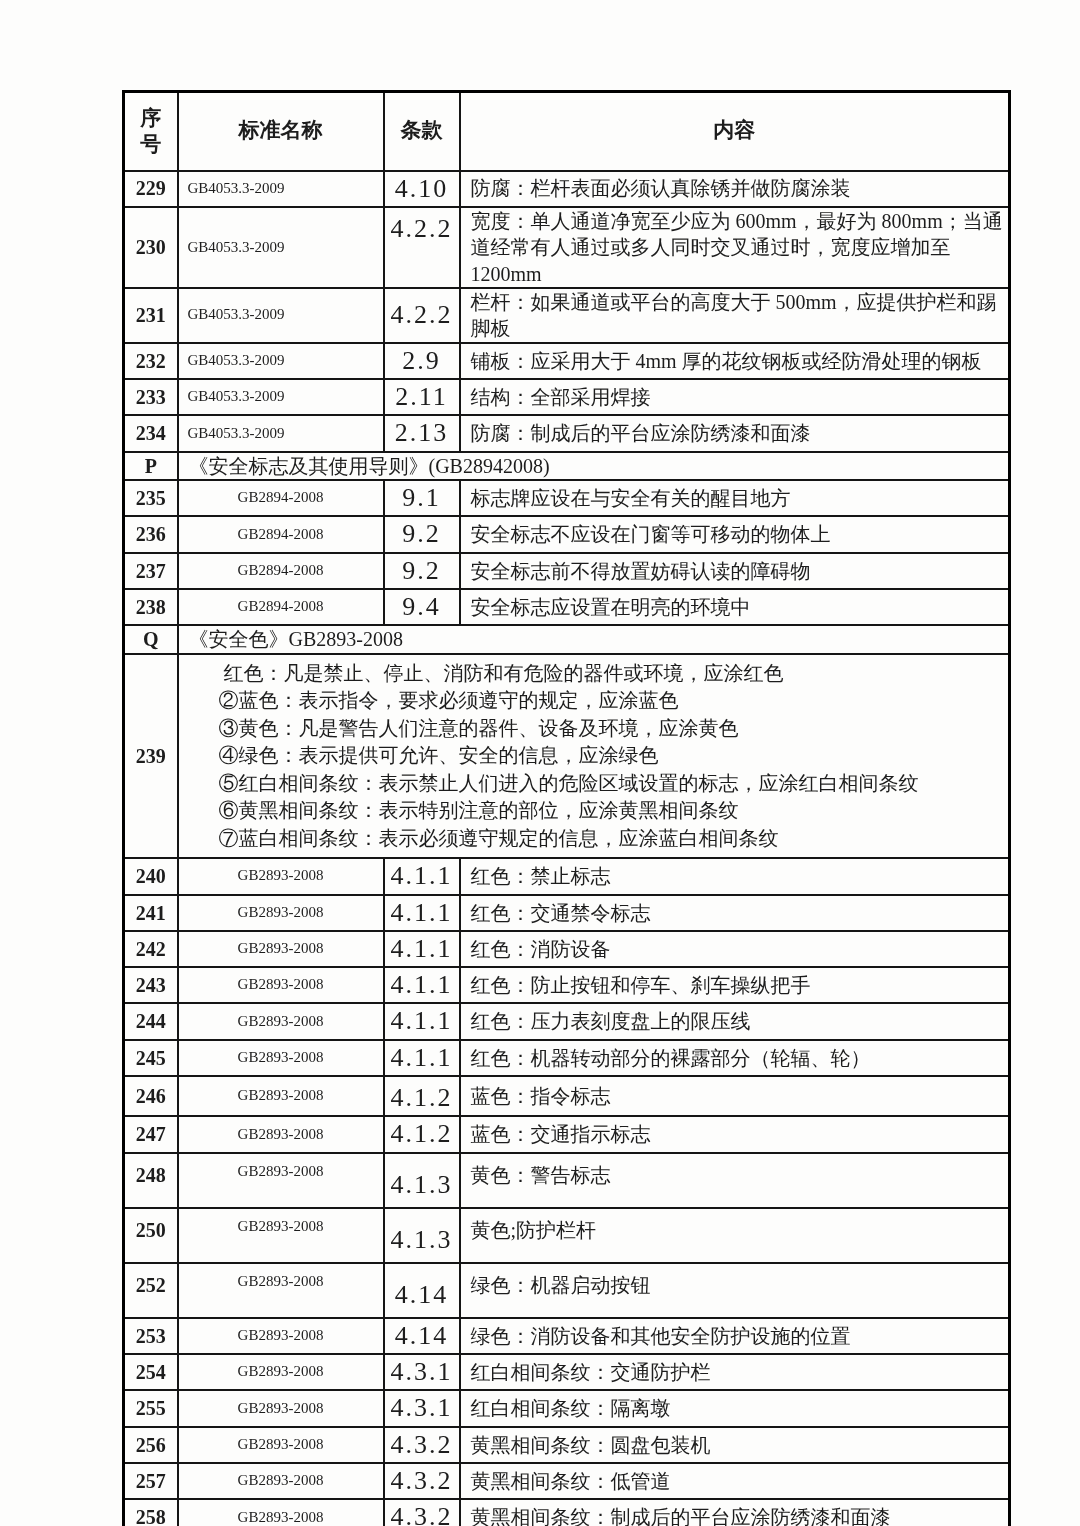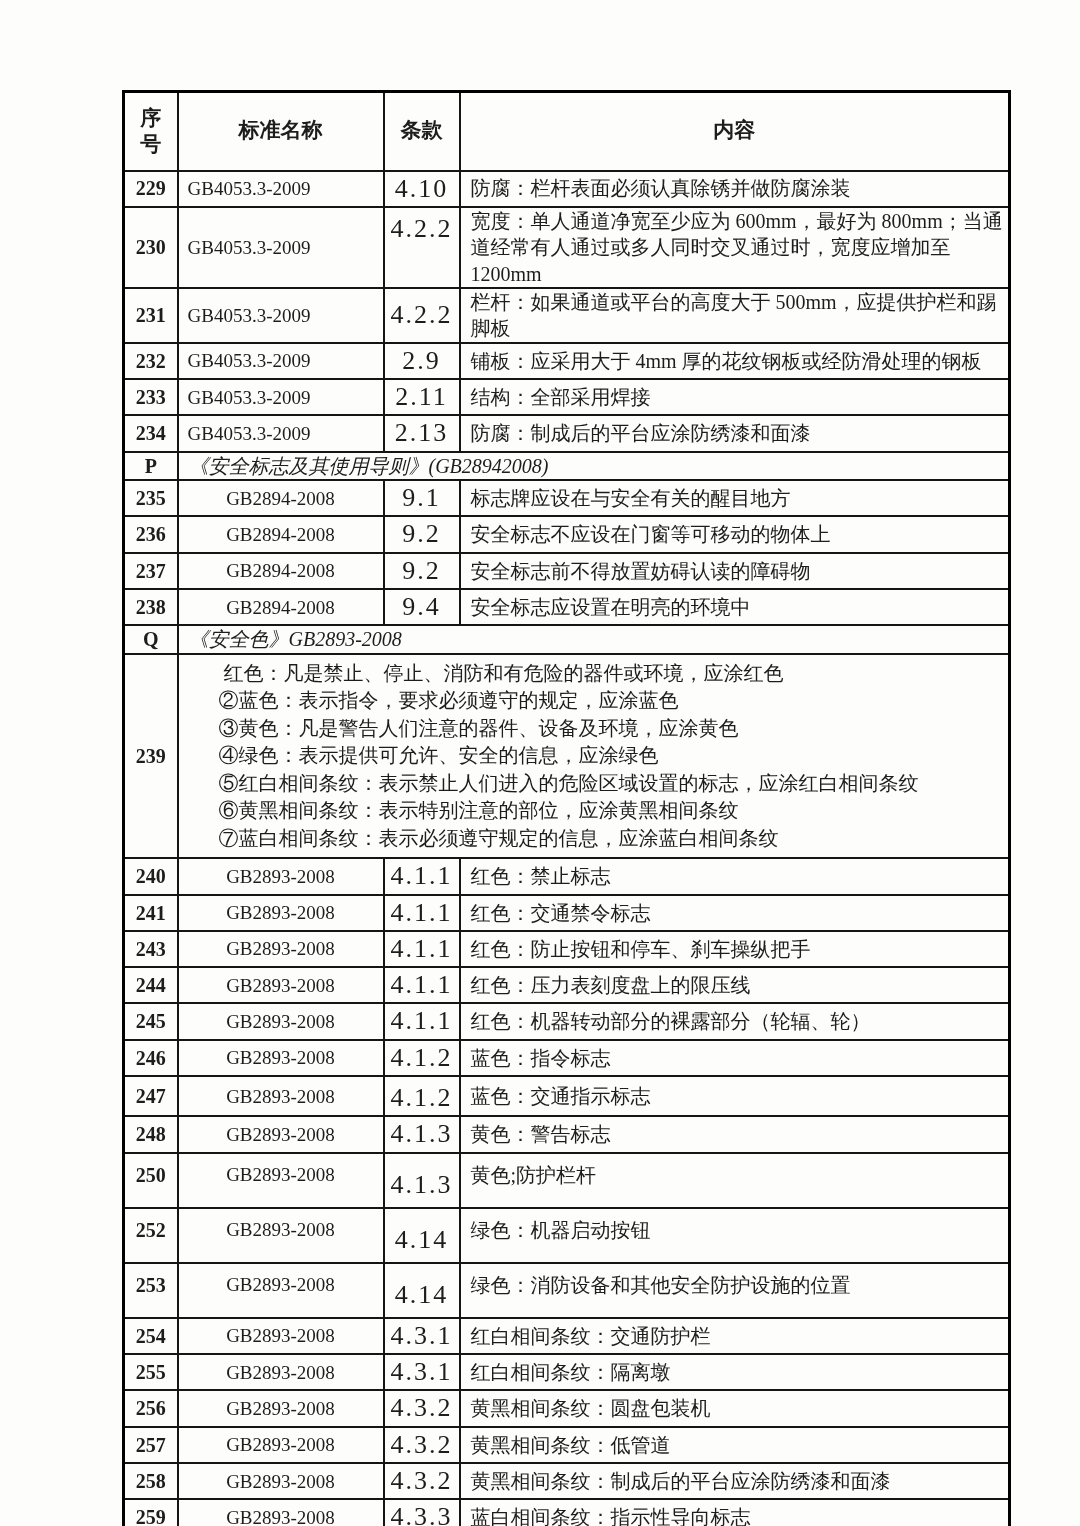--- a/index.html
+++ b/index.html
@@ -63,21 +63,21 @@
   tbody tr:nth-child(23),
   tbody tr:nth-child(24) { height: 55px; }   
 
   td.serial {
     text-align: center;
     font-weight: bold;
     font-size: 20px;
   }
   td.name {
     text-align: center;
-    font-size: 19px;
+    font-size: 15px;
     white-space: nowrap;
     border-radius: 10px;
   }
   
   tbody tr:nth-child(-n+6) td.name {
     text-align: left;
     padding-left: 9px;
   }
   td.clause {
     text-align: center;
@@ -106,21 +106,20 @@
   tbody tr:nth-child(23) td.clause,
   tbody tr:nth-child(24) td.clause {
     vertical-align: bottom;
     padding-top: 0;
     padding-bottom: 4px;
   }
 
   td.merged {
     text-align: left;
     padding-left: 10px;
-    font-style: italic;
   }
   td.legend {
     text-align: left;
     padding: 5px 8px 5px 40px;
     vertical-align: middle;
   }
   .legend-line {
     line-height: 27.5px;
     white-space: nowrap;
   }
@@ -234,20 +233,26 @@
           <td class="clause">4.1.1</td>
           <td class="content">红色：禁止标志</td>
         </tr>
         <tr>
           <td class="serial">241</td>
           <td class="name">GB2893-2008</td>
           <td class="clause">4.1.1</td>
           <td class="content">红色：交通禁令标志</td>
         </tr>
         <tr>
+          <td class="serial">242</td>
+          <td class="name">GB2893-2008</td>
+          <td class="clause">4.1.1</td>
+          <td class="content">红色：消防设备</td>
+        </tr>
+        <tr>
           <td class="serial">243</td>
           <td class="name">GB2893-2008</td>
           <td class="clause">4.1.1</td>
           <td class="content">红色：防止按钮和停车、刹车操纵把手</td>
         </tr>
         <tr>
           <td class="serial">244</td>
           <td class="name">GB2893-2008</td>
           <td class="clause">4.1.1</td>
           <td class="content">红色：压力表刻度盘上的限压线</td>

